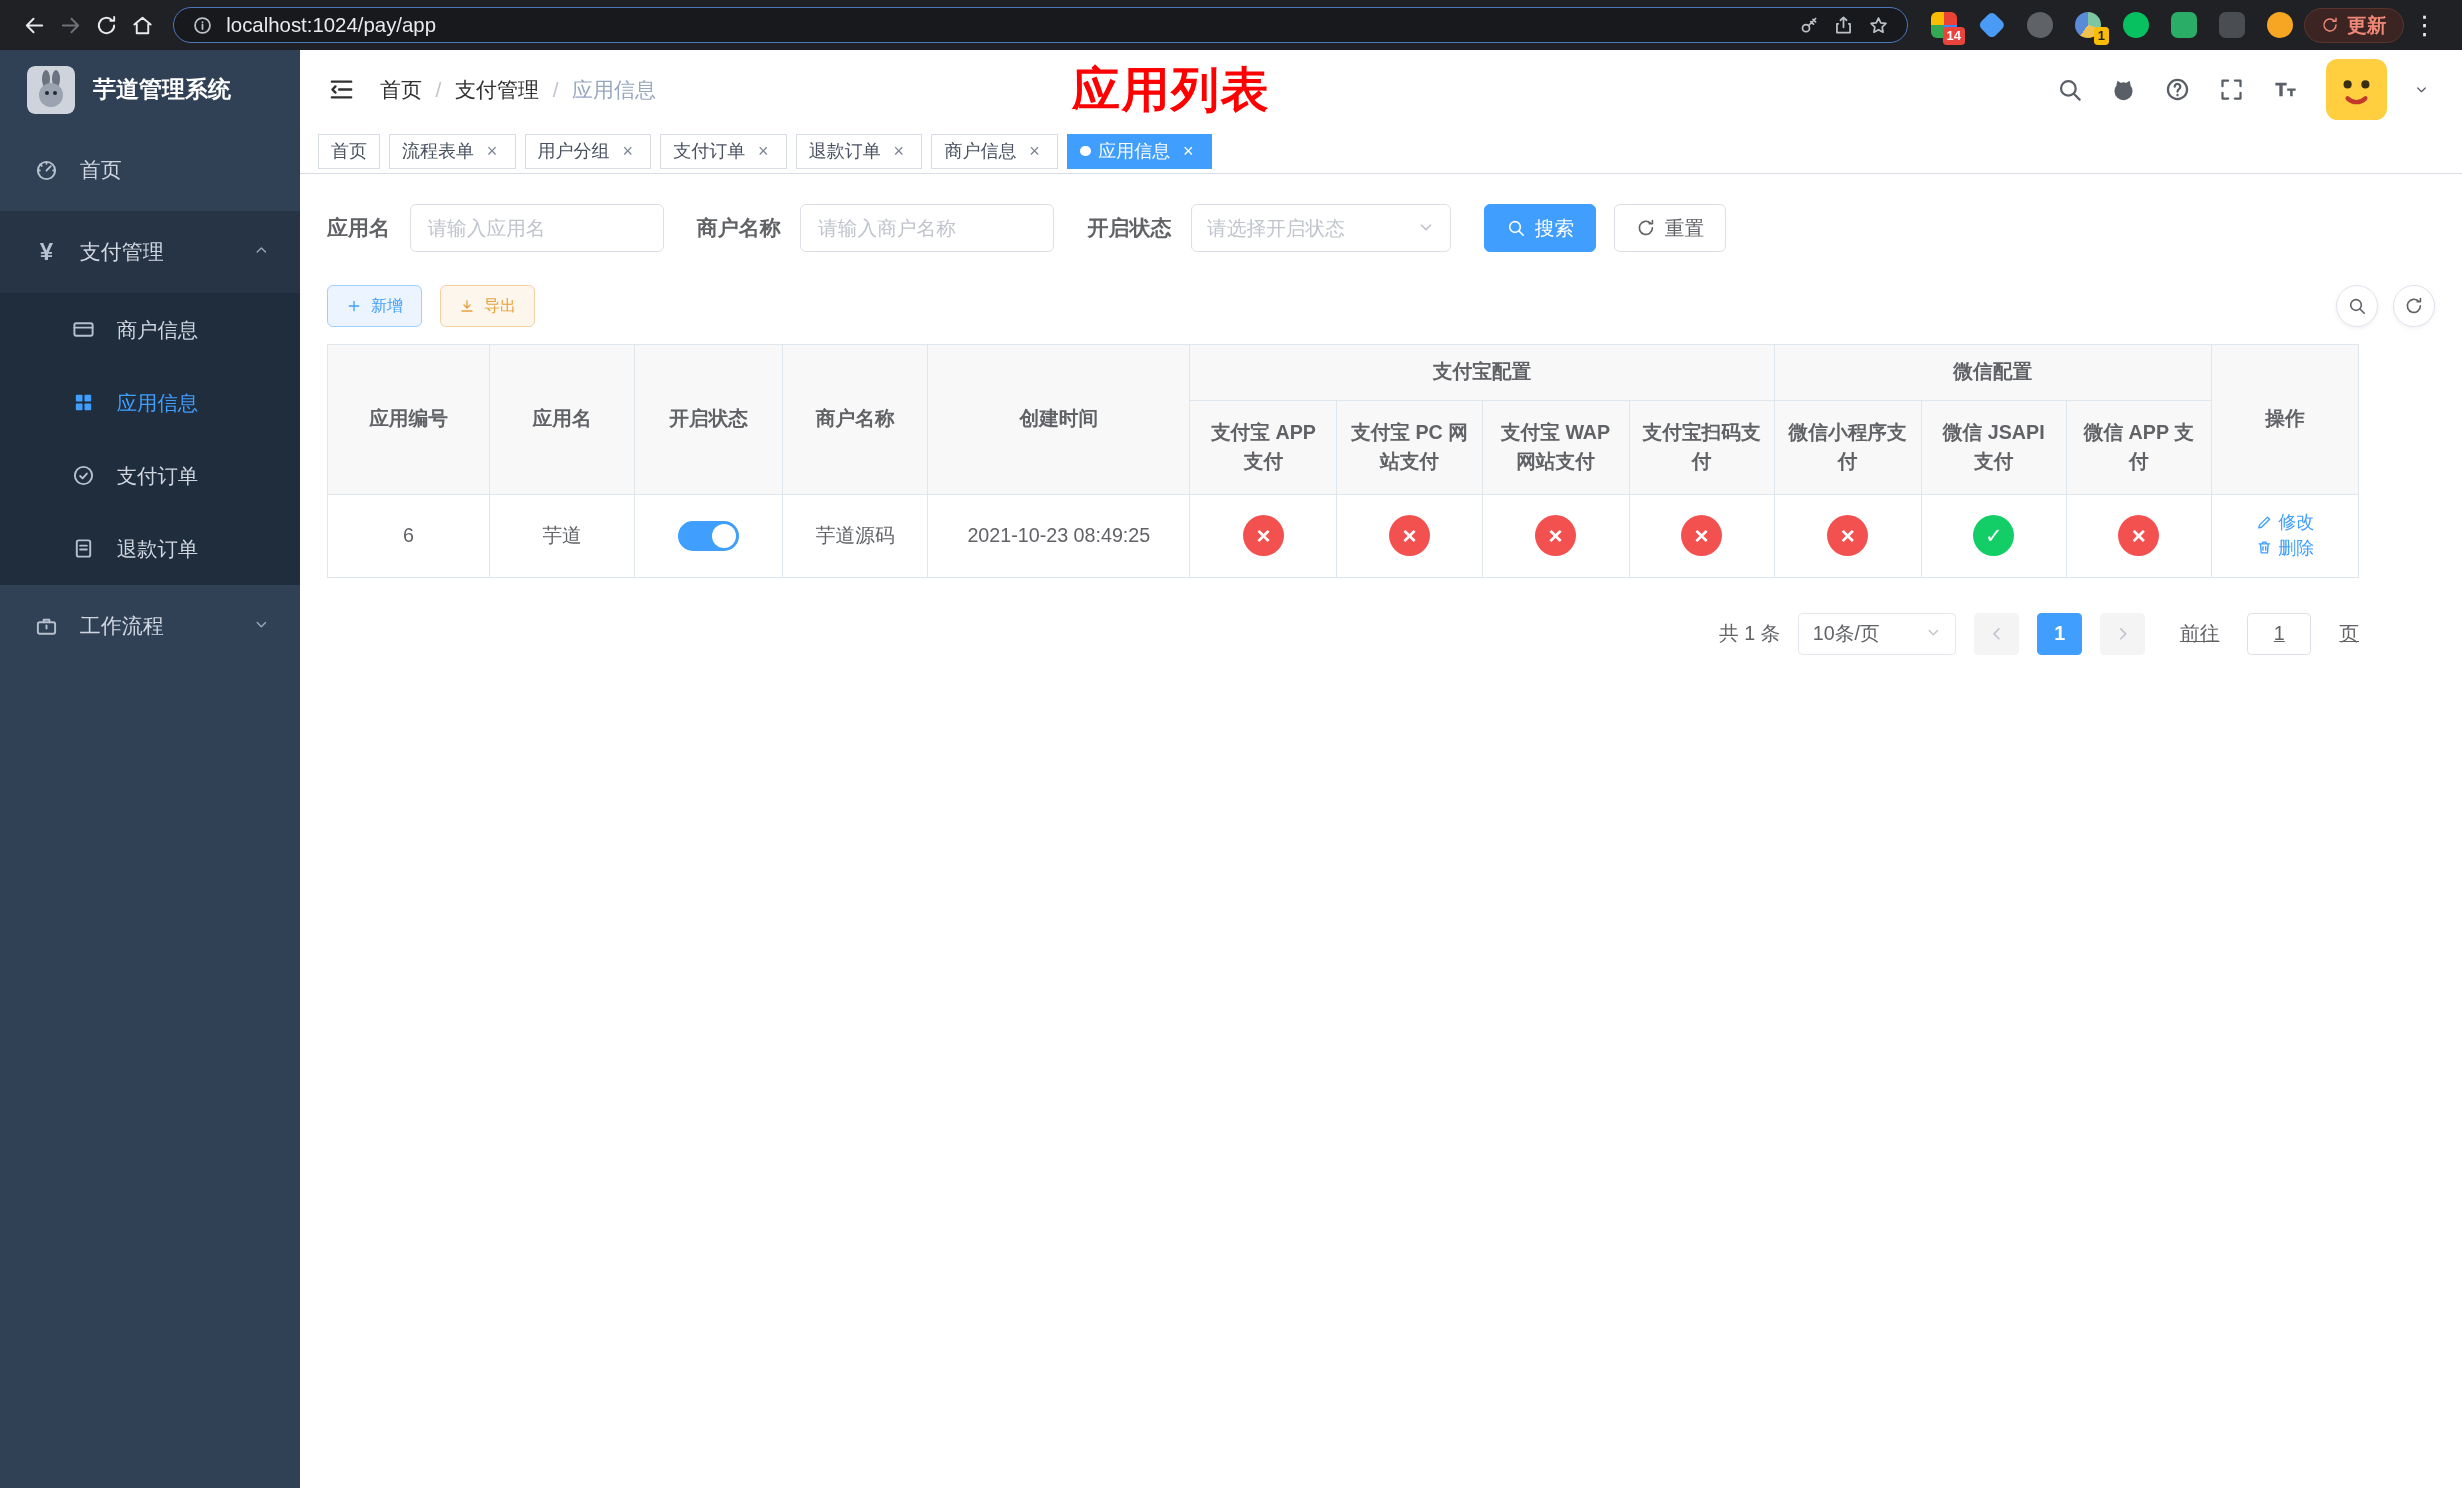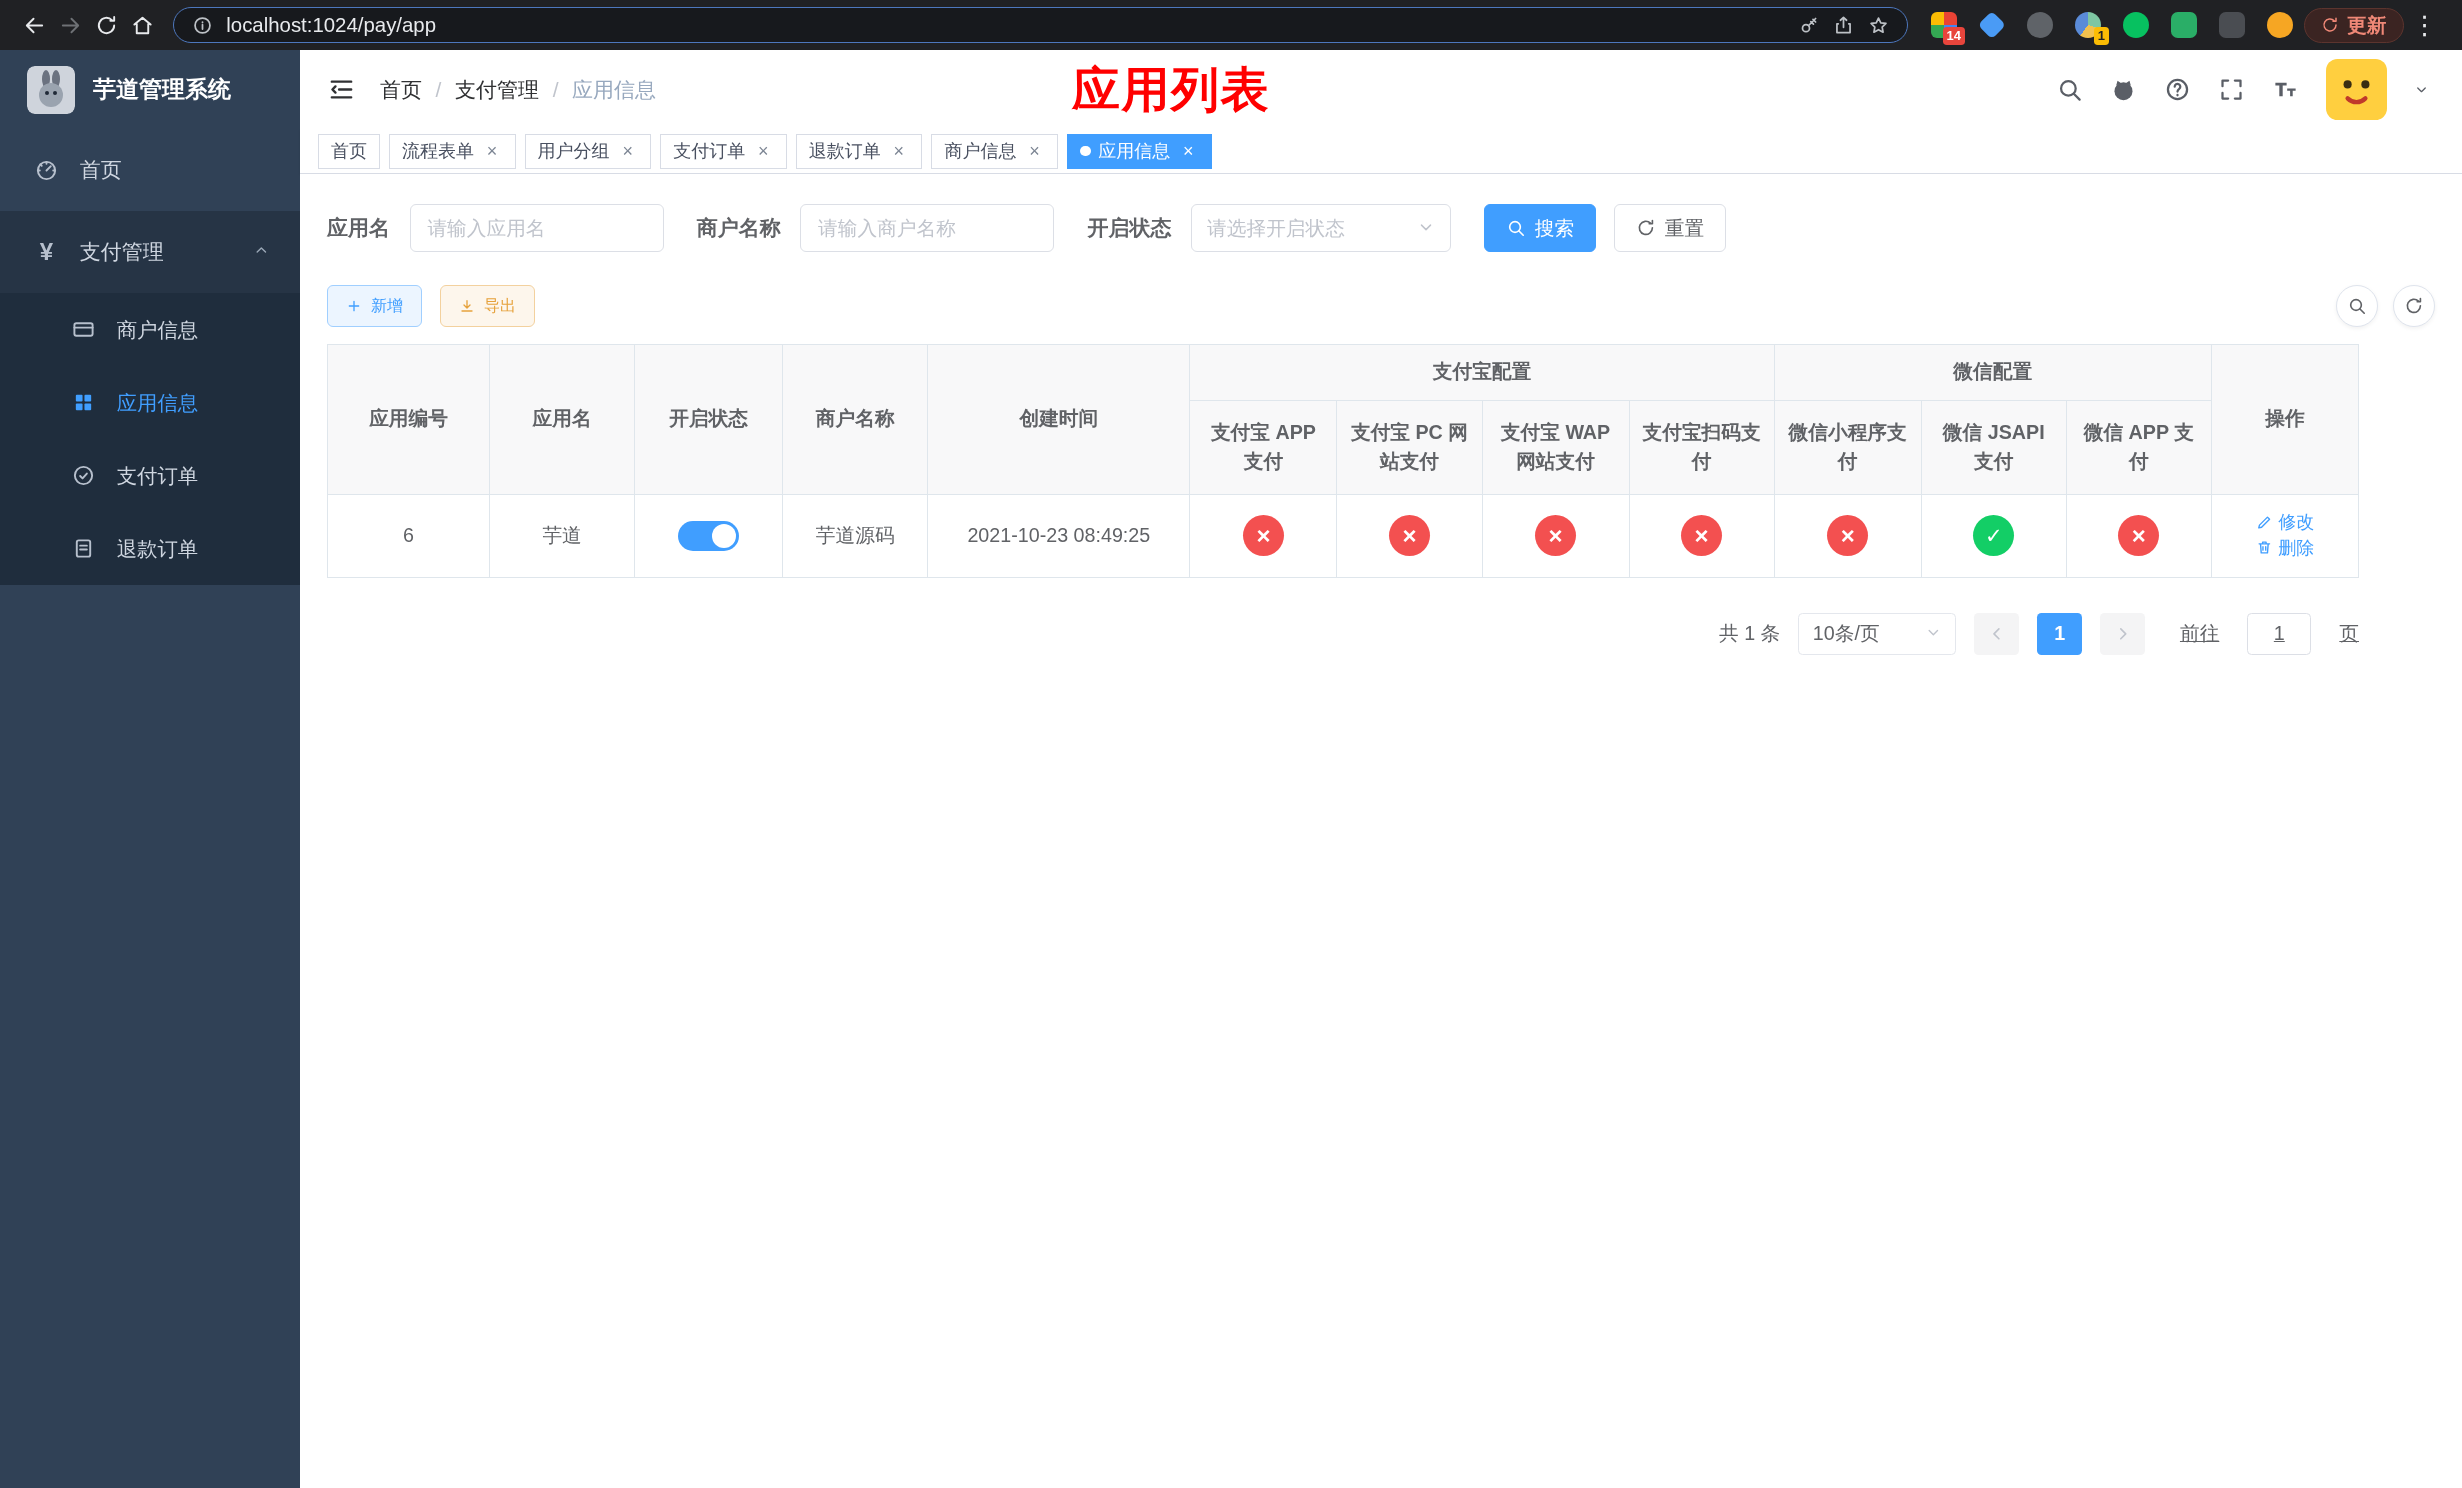--- a/index.html
+++ b/index.html
@@ -280,20 +280,32 @@
         </div>
         <div class="mi">
           <span class="mi-icon">
               <svg class="ic" viewBox="0 0 24 24">
                 <rect x="5" y="3.5" width="14" height="17" rx="2"></rect>
                 <path d="M8.5 9h7M8.5 13h7"></path>
               </svg>
             </span>
           <span>退款订单</span>
         </div>
+      </div>
+      <div class="mi">
+        <span class="mi-icon">
+            <svg class="ic" viewBox="0 0 24 24">
+              <rect x="3" y="7.5" width="18" height="12" rx="2"></rect>
+              <path d="M9 7.5V5h6v2.5M12 11v3"></path>
+            </svg>
+          </span>
+        <span>工作流程</span>
+        <span class="chev"><svg class="ic" viewBox="0 0 24 24">
+              <path d="M6 9.5l6 6 6-6"></path>
+            </svg></span>
       </div>
     </nav>
   </aside>
 
   <div class="main">
 
     <header class="topbar">
       <span class="hamburger">
           <svg class="ic" viewBox="0 0 24 24">
             <path d="M4 5.5h16M10 12h10M4 18.5h16M7 9.5L4.5 12 7 14.5"></path>

